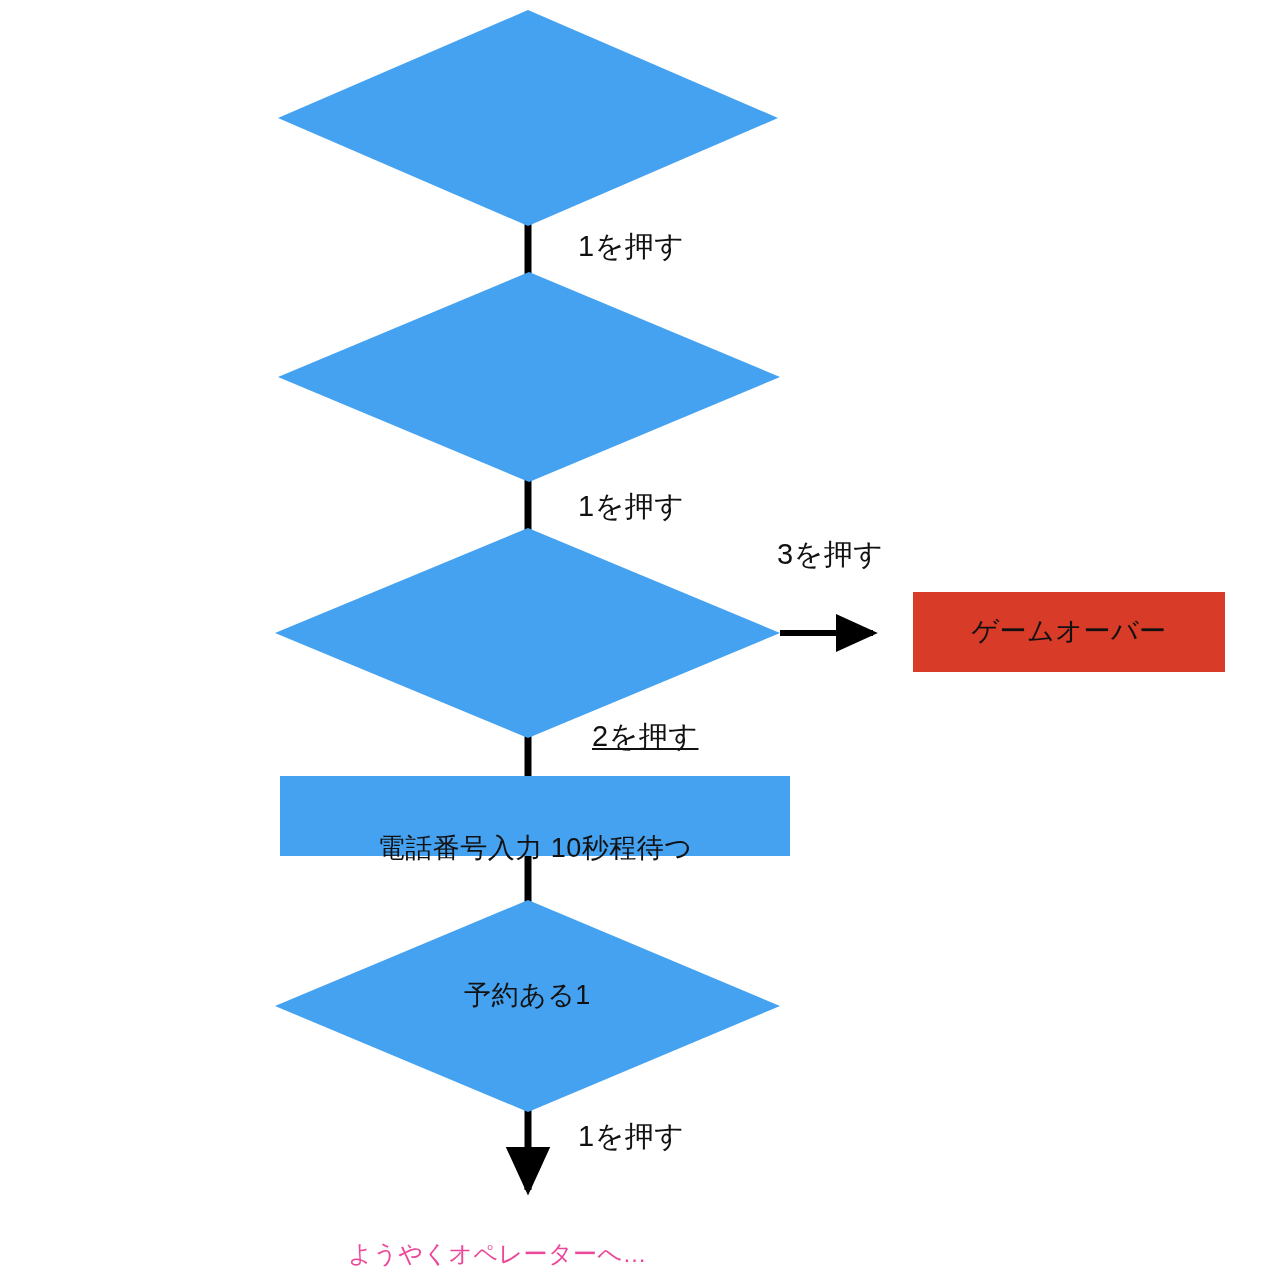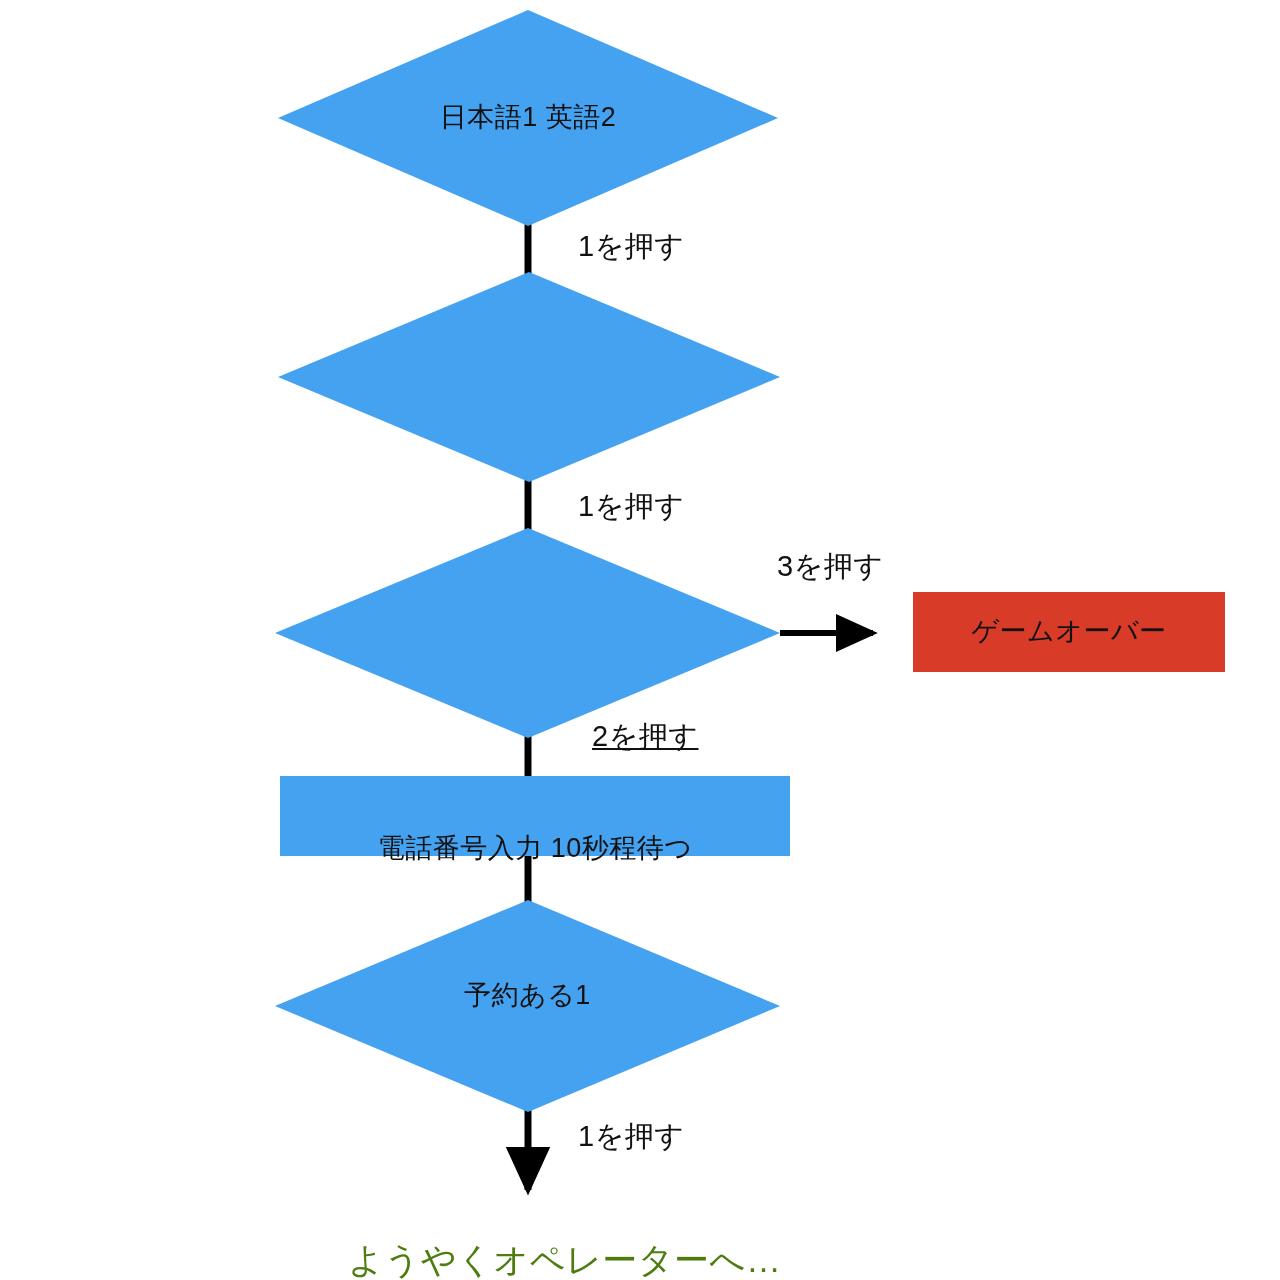--- a/index.html
+++ b/index.html
@@ -42,23 +42,23 @@
     position: absolute;
     white-space: nowrap;
     font-size: 29px;
     line-height: 1;
     color: #111111;
     letter-spacing: 0.5px;
   }
   .terminal-label {
     position: absolute;
     white-space: nowrap;
-    font-size: 35px;
+    font-size: 24px;
     line-height: 1;
-    color: #4d7c0f;
+    color: #ec4899;
     letter-spacing: 0.5px;
   }
 </style>
 </head>
 <body>
 
 <div id="canvas">
 
   <svg id="flow-svg" viewBox="0 0 1280 1280" aria-hidden="true">
     <defs>
@@ -85,35 +85,34 @@
 
     <polygon points="528,528 780,633 528,738 275,633" fill="#44A2F0"></polygon>
 
     <rect x="280" y="776" width="510" height="80" fill="#44A2F0"></rect>
 
     <polygon points="528,900 780,1006 528,1112 275,1006" fill="#44A2F0"></polygon>
 
     <rect x="913" y="592" width="312" height="80" fill="#D83B28"></rect>
   </svg>
 
-  <div class="node-label" style="left:278px; top:104px; width:500px;">日本語1 英語2</div>
 
 
 
   <div class="node-label" style="left:280px; top:802px; width:510px;margin-top:33px;">電話番号入力 10秒程待つ</div>
 
   <div class="node-label" style="left:275px; top:982px; width:505px;">予約ある1</div>
 
   <div class="node-label" style="left:913px; top:618px; width:312px;">ゲームオーバー</div>
 
   <div class="edge-label" style="left:578px; top:232px;">1を押す</div>
 
   <div class="edge-label" style="left:578px; top:492px;">1を押す</div>
 
-  <div class="edge-label" style="left:777px; top:552px;">3を押す</div>
+  <div class="edge-label" style="left:777px; top:540px;">3を押す</div>
 
   <div class="edge-label" style="left:592px; top:722px;text-decoration:underline;">2を押す</div>
 
   <div class="edge-label" style="left:578px; top:1122px;">1を押す</div>
 
   <div class="terminal-label" style="left:348px; top:1242px;">ようやくオペレーターへ…</div>
 
 </div>
 
 </body></html>

